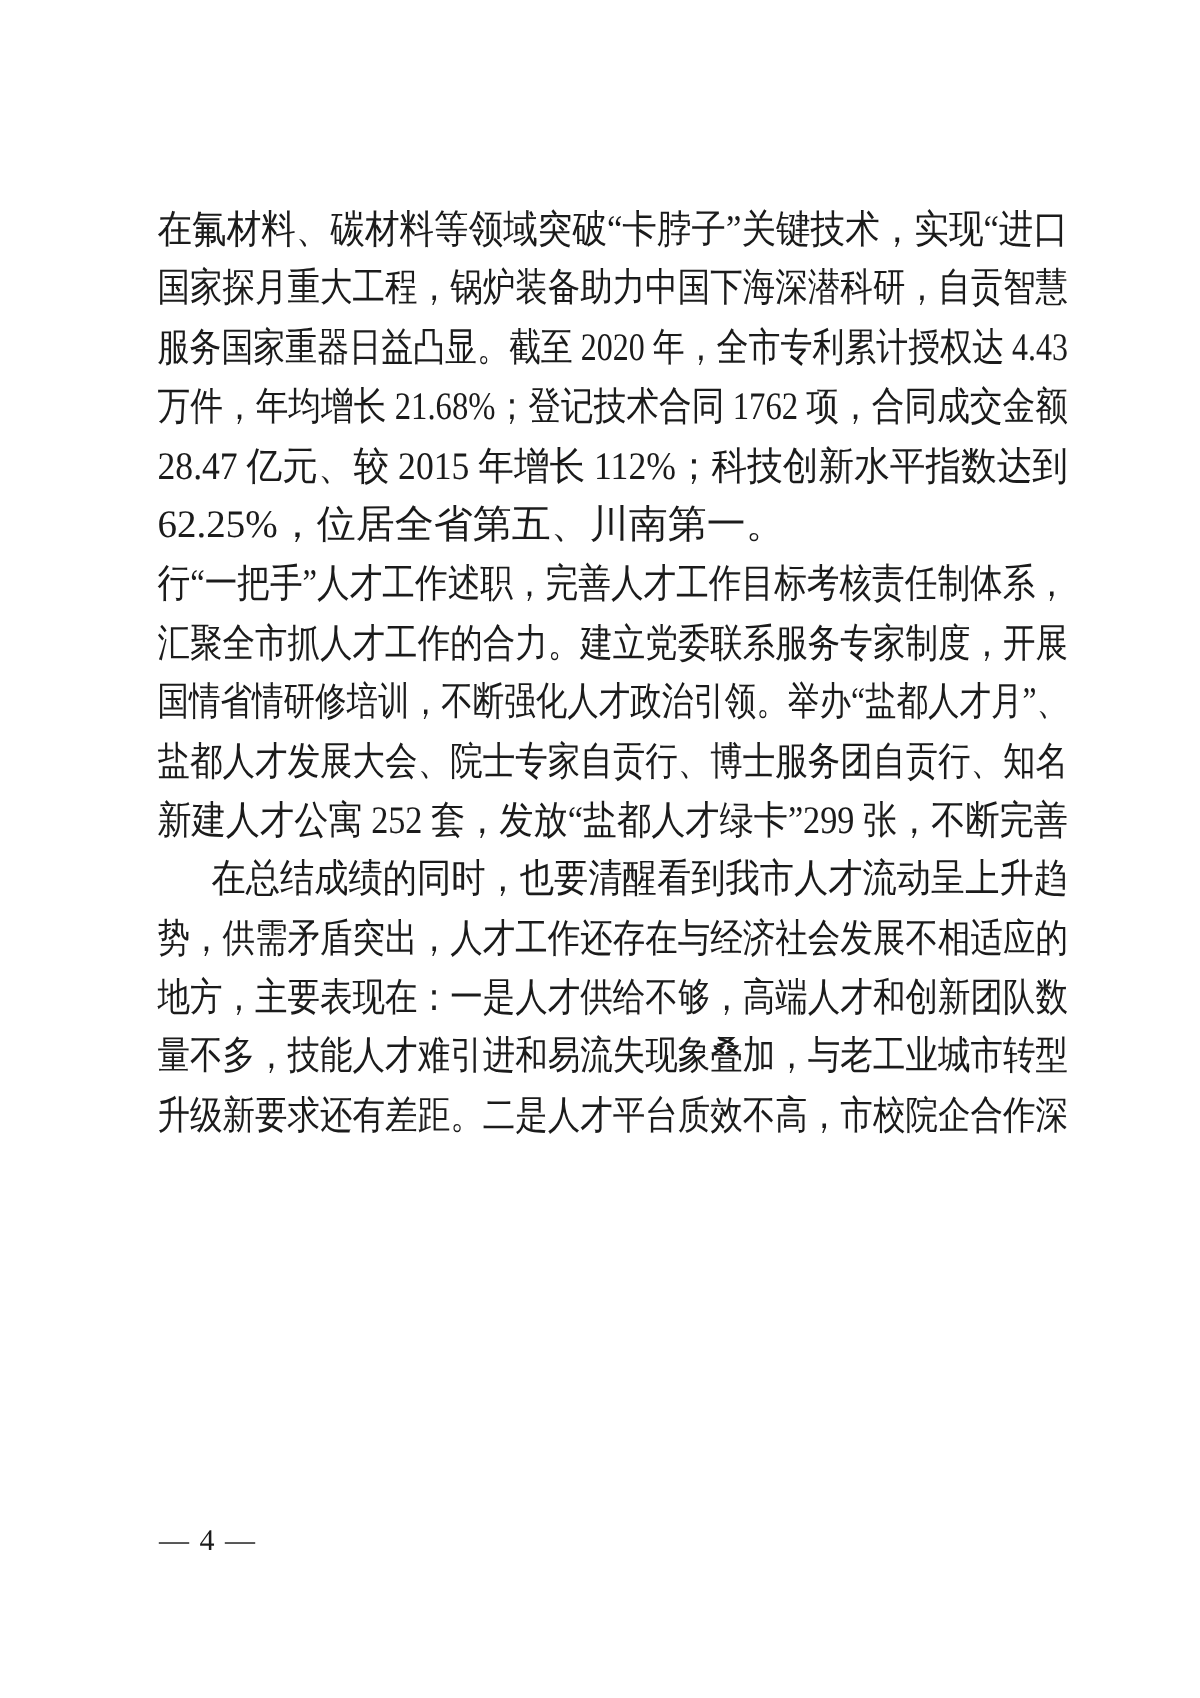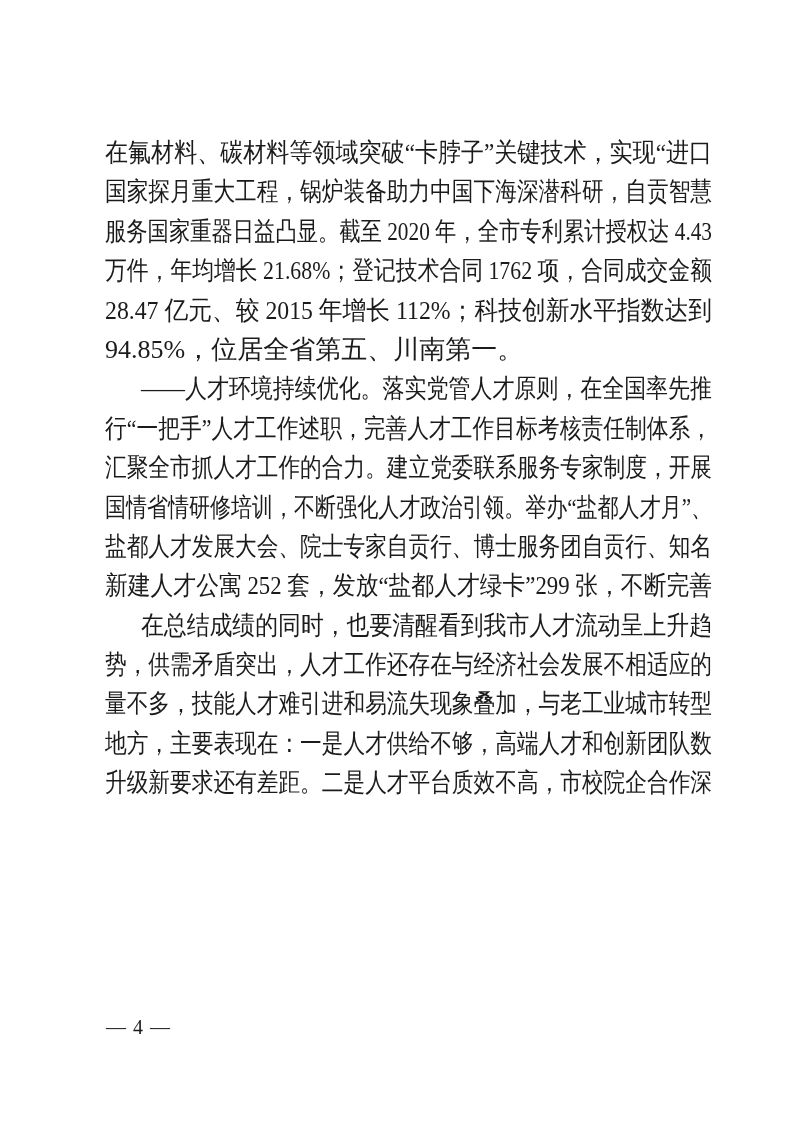--- a/index.html
+++ b/index.html
@@ -58,27 +58,26 @@
 </head>
 <body>
 
 <div class="page">
   <div class="text-body">
     <div class="line"><span style="transform: scaleX(0.886617);">在氟材料、碳材料等领域突破“卡脖子”关键技术，实现“进口</span></div>
     <div class="line"><span style="transform: scaleX(0.833791);">国家探月重大工程，锅炉装备助力中国下海深潜科研，自贡智慧</span></div>
     <div class="line"><span style="transform: scaleX(0.819163);">服务国家重器日益凸显。截至 2020 年，全市专利累计授权达 4.43</span></div>
     <div class="line"><span style="transform: scaleX(0.838778);">万件，年均增长 21.68%；登记技术合同 1762 项，合同成交金额</span></div>
     <div class="line"><span style="transform: scaleX(0.913877);">28.47 亿元、较 2015 年增长 112%；科技创新水平指数达到</span></div>
-    <div class="line para-end"><span>94.85%，位居全省第五、川南第一。</span></div>
-    <div class="line indent"><span style="transform: scaleX(0.844675);">——人才环境持续优化。落实党管人才原则，在全国率先推</span></div>
+    <div class="line para-end"><span>62.25%，位居全省第五、川南第一。</span></div>
     <div class="line"><span style="transform: scaleX(0.837133);">行“一把手”人才工作述职，完善人才工作目标考核责任制体系，</span></div>
     <div class="line"><span style="transform: scaleX(0.833791);">汇聚全市抓人才工作的合力。建立党委联系服务专家制度，开展</span></div>
     <div class="line"><span style="transform: scaleX(0.808155);">国情省情研修培训，不断强化人才政治引领。举办“盐都人才月”、</span></div>
     <div class="line"><span style="transform: scaleX(0.833791);">盐都人才发展大会、院士专家自贡行、博士服务团自贡行、知名</span></div>
     <div class="line"><span style="transform: scaleX(0.876416);">新建人才公寓 252 套，发放“盐都人才绿卡”299 张，不断完善</span></div>
     <div class="line indent"><span style="transform: scaleX(0.878462);">在总结成绩的同时，也要清醒看到我市人才流动呈上升趋</span></div>
     <div class="line"><span style="transform: scaleX(0.833791);">势，供需矛盾突出，人才工作还存在与经济社会发展不相适应的</span></div>
+    <div class="line"><span style="transform: scaleX(0.833791);">地方，主要表现在：一是人才供给不够，高端人才和创新团队数</span></div>
     <div class="line"><span style="transform: scaleX(0.833791);">量不多，技能人才难引进和易流失现象叠加，与老工业城市转型</span></div>
-    <div class="line"><span style="transform: scaleX(0.833791);">地方，主要表现在：一是人才供给不够，高端人才和创新团队数</span></div>
     <div class="line"><span style="transform: scaleX(0.833791);">升级新要求还有差距。二是人才平台质效不高，市校院企合作深</span></div>
   </div>
   <div class="page-number">— 4 —</div>
 </div>
 
 </body></html>

